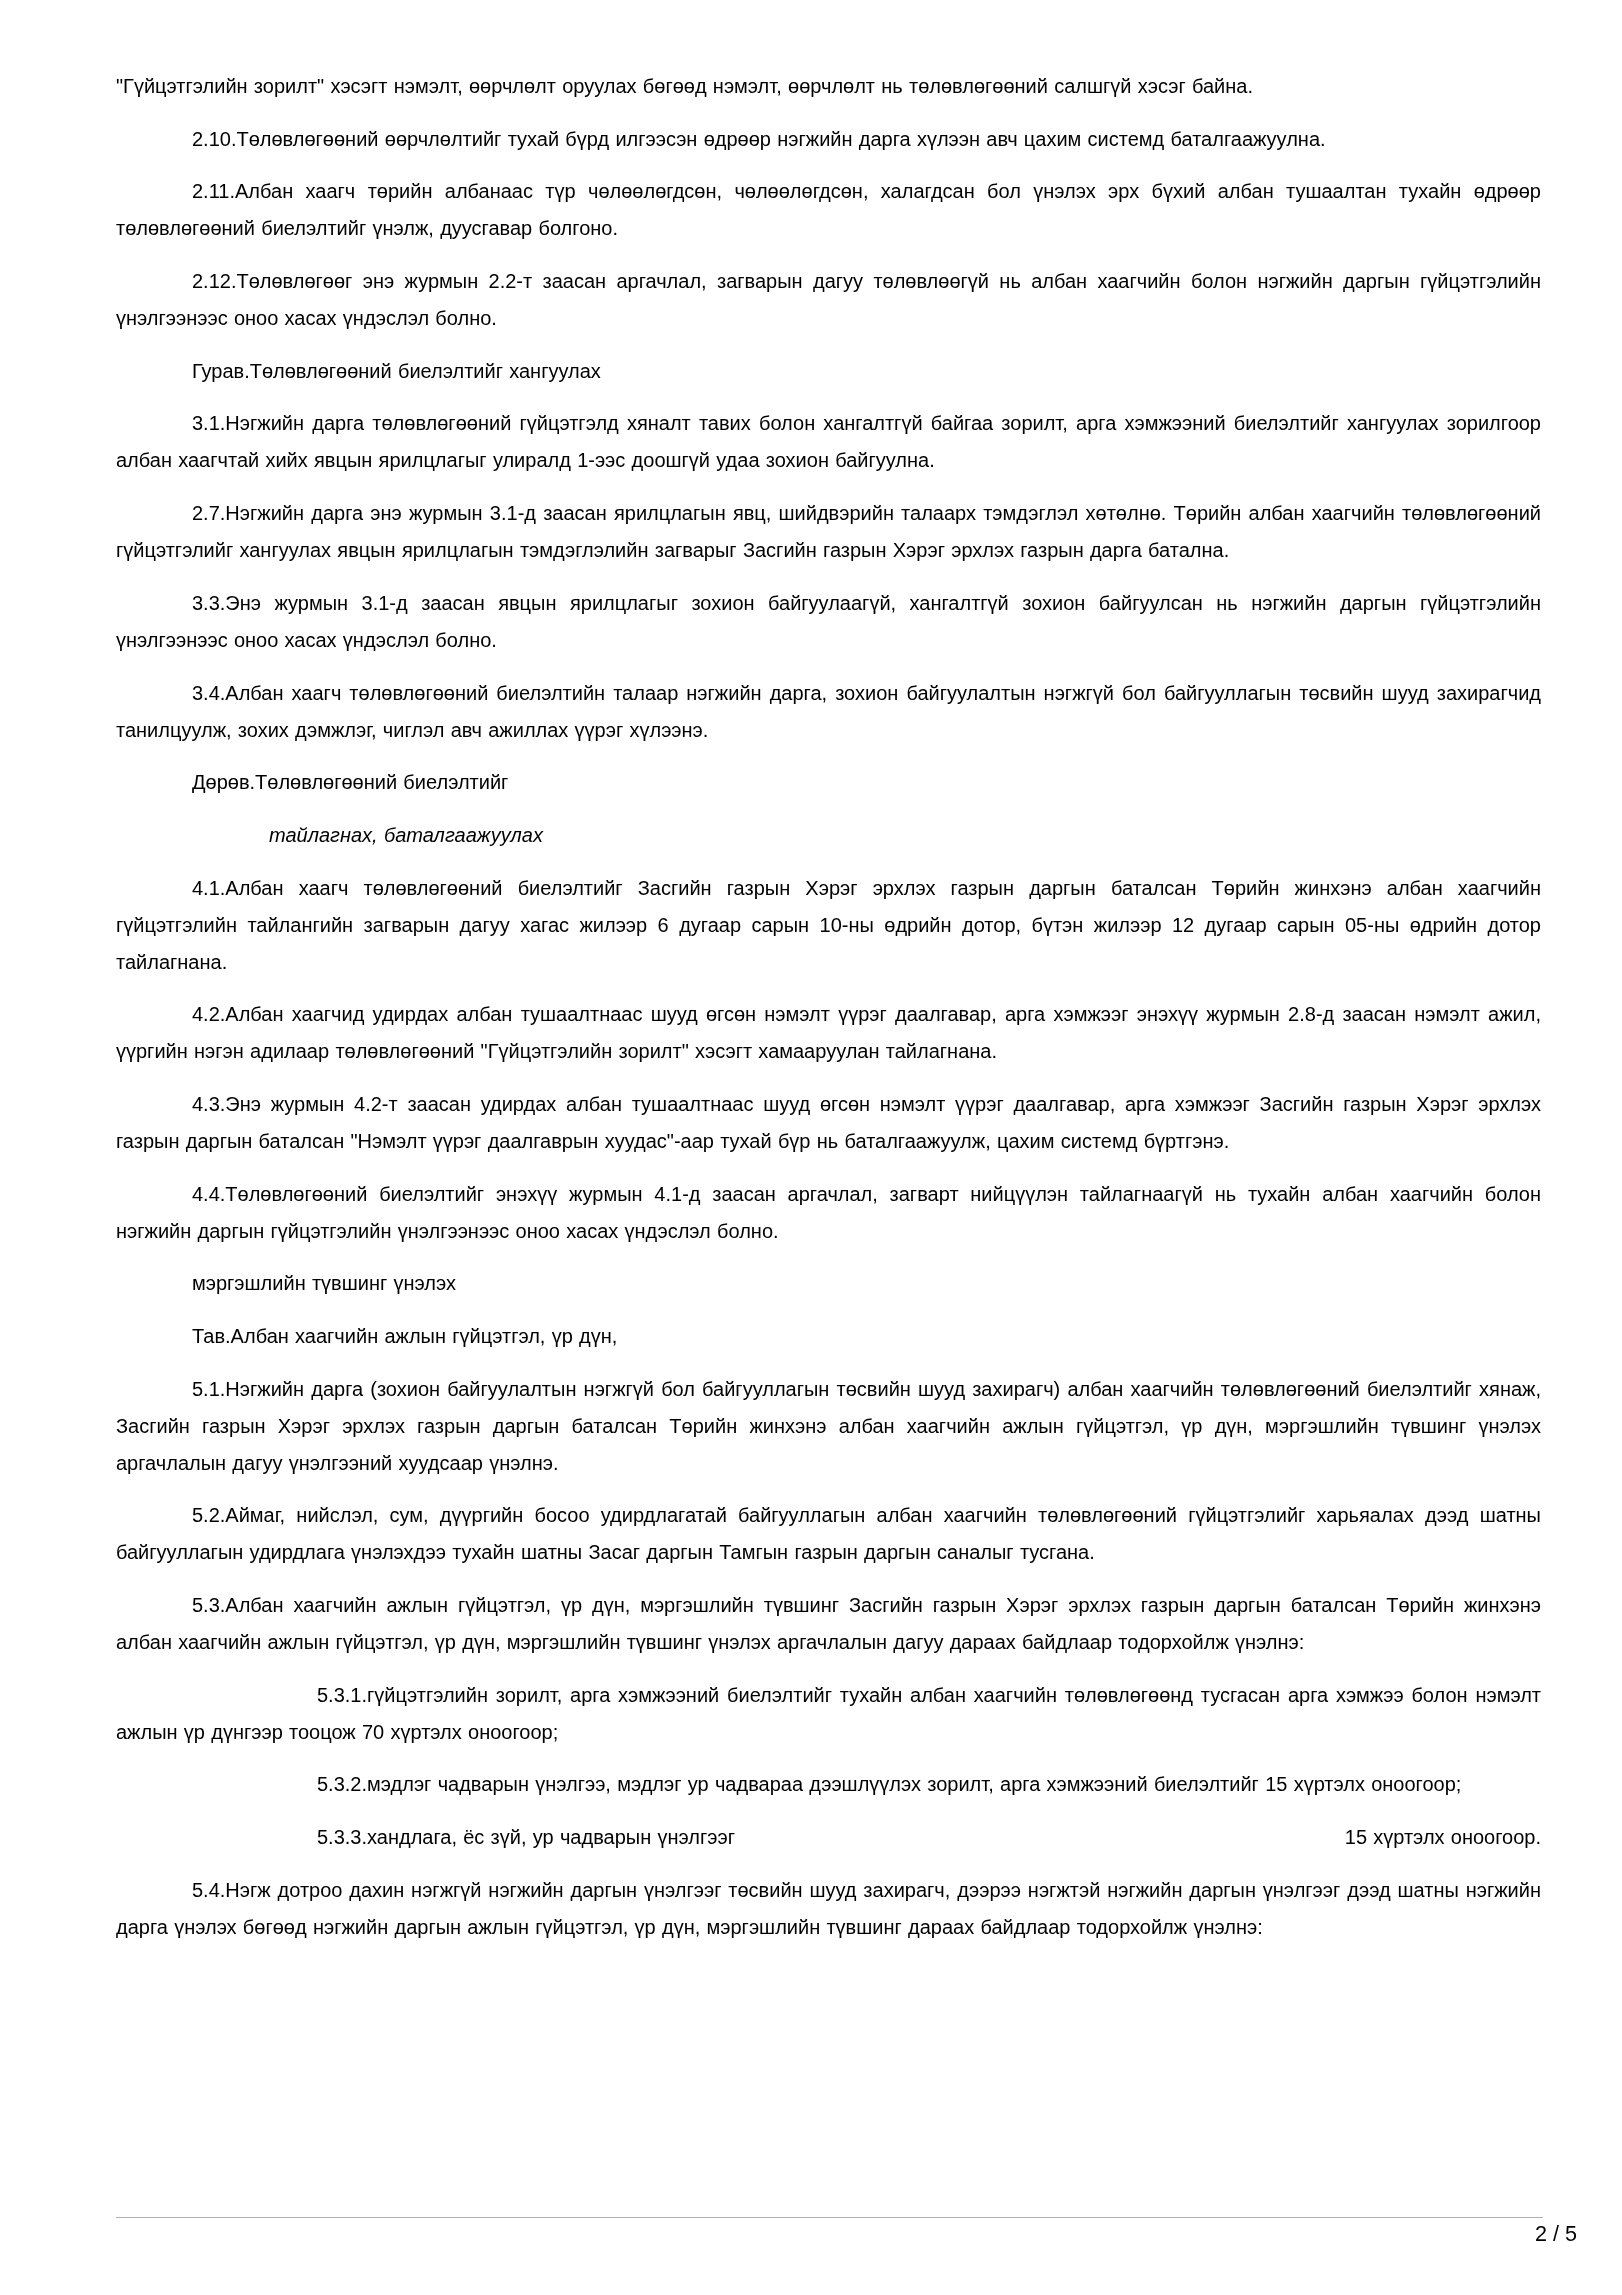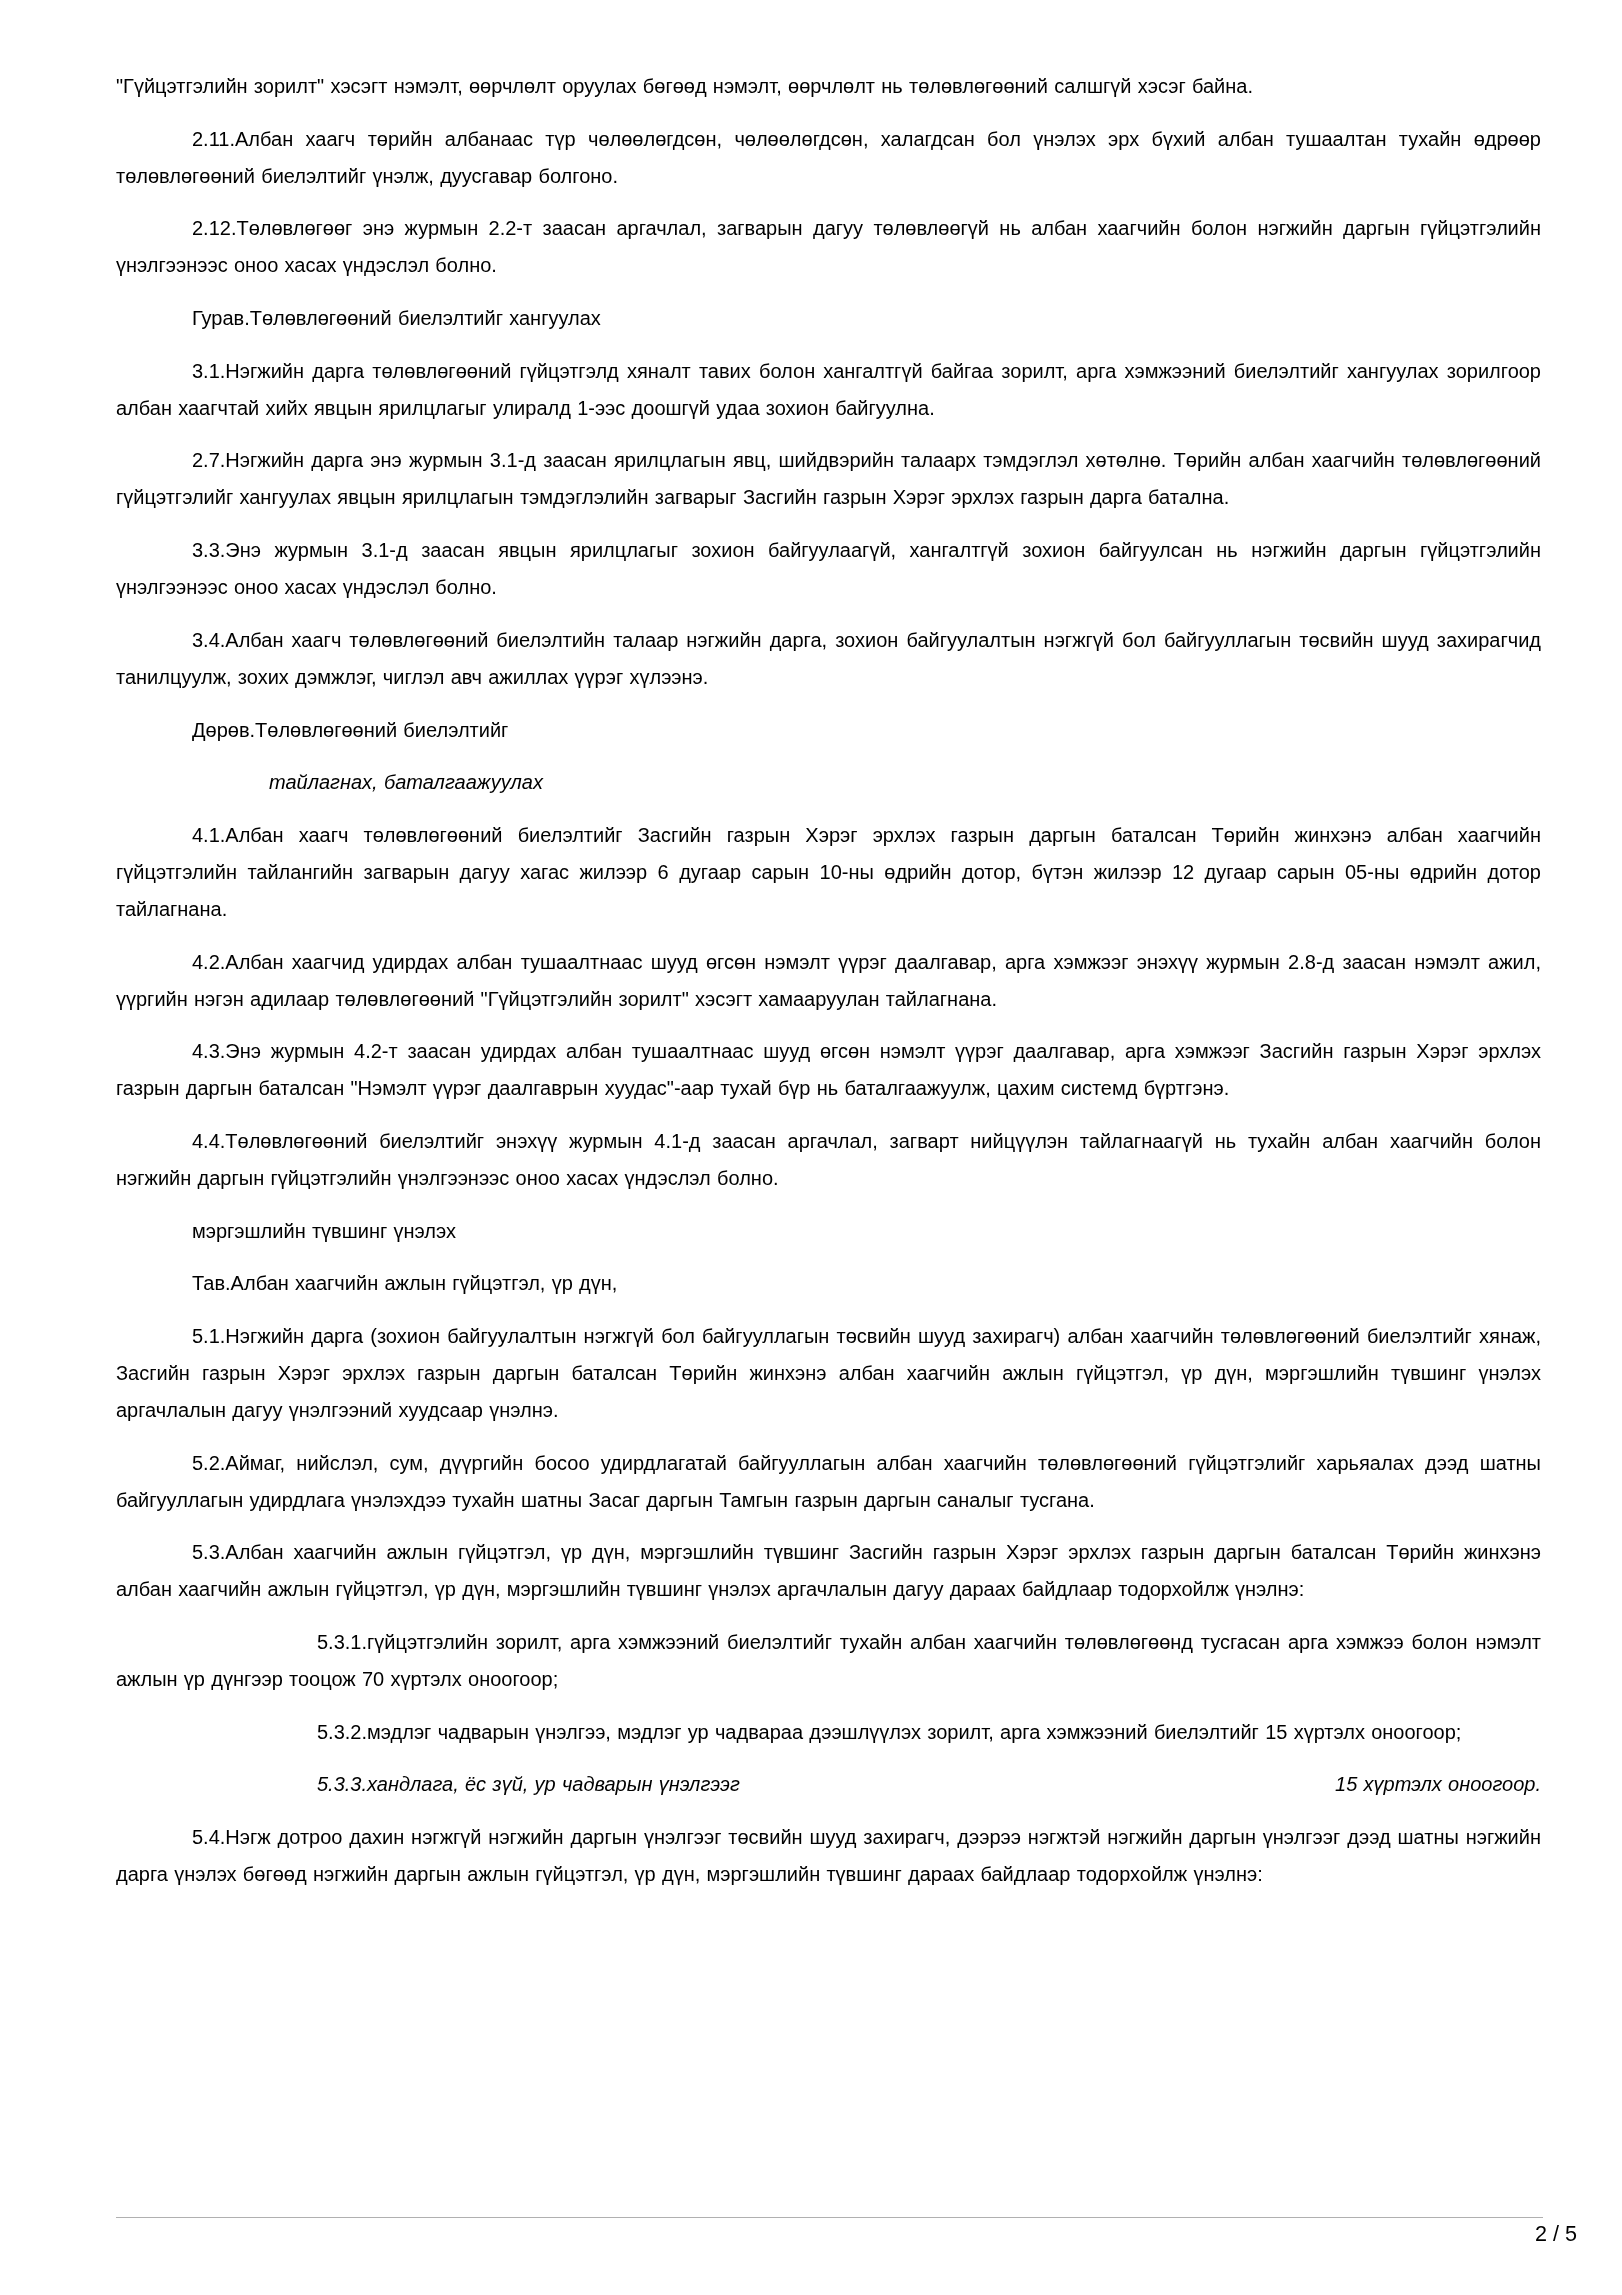--- a/index.html
+++ b/index.html
@@ -40,21 +40,20 @@
   }
   .para.sub {
     text-indent: 201px;
   }
   .para.split {
     display: flex;
     justify-content: space-between;
     text-indent: 0;
     padding-left: 201px;
     text-align: center;
-    font-style: italic;
   }
   .footer-rule {
     position: absolute;
     left: 116px;
     width: 1427px;
     top: 2217px;
     border-top: 1.3px solid #b0b0b0;
   }
   .page-number {
     position: absolute;
@@ -64,20 +63,21 @@
     line-height: 26px;
     color: #000000;
   }
 </style>
 </head>
 <body>
 
 <div class="page">
   <div class="content">
     <p class="para first">"Гүйцэтгэлийн зорилт" хэсэгт нэмэлт, өөрчлөлт оруулах бөгөөд нэмэлт, өөрчлөлт нь төлөвлөгөөний салшгүй хэсэг байна.</p>
+    <p class="para">2.10.Төлөвлөгөөний өөрчлөлтийг тухай бүрд илгээсэн өдрөөр нэгжийн дарга хүлээн авч цахим системд баталгаажуулна.</p>
     <p class="para">2.11.Албан хаагч төрийн албанаас түр чөлөөлөгдсөн, чөлөөлөгдсөн, халагдсан бол үнэлэх эрх бүхий албан тушаалтан тухайн өдрөөр төлөвлөгөөний биелэлтийг үнэлж, дуусгавар болгоно.</p>
     <p class="para">2.12.Төлөвлөгөөг энэ журмын 2.2-т заасан аргачлал, загварын дагуу төлөвлөөгүй нь албан хаагчийн болон нэгжийн даргын гүйцэтгэлийн үнэлгээнээс оноо хасах үндэслэл болно.</p>
     <p class="para">Гурав.Төлөвлөгөөний биелэлтийг хангуулах</p>
     <p class="para">3.1.Нэгжийн дарга төлөвлөгөөний гүйцэтгэлд хяналт тавих болон хангалтгүй байгаа зорилт, арга хэмжээний биелэлтийг хангуулах зорилгоор албан хаагчтай хийх явцын ярилцлагыг улиралд 1-ээс доошгүй удаа зохион байгуулна.</p>
     <p class="para">2.7.Нэгжийн дарга энэ журмын 3.1-д заасан ярилцлагын явц, шийдвэрийн талаарх тэмдэглэл хөтөлнө. Төрийн албан хаагчийн төлөвлөгөөний гүйцэтгэлийг хангуулах явцын ярилцлагын тэмдэглэлийн загварыг Засгийн газрын Хэрэг эрхлэх газрын дарга батална.</p>
     <p class="para">3.3.Энэ журмын 3.1-д заасан явцын ярилцлагыг зохион байгуулаагүй, хангалтгүй зохион байгуулсан нь нэгжийн даргын гүйцэтгэлийн үнэлгээнээс оноо хасах үндэслэл болно.</p>
     <p class="para">3.4.Албан хаагч төлөвлөгөөний биелэлтийн талаар нэгжийн дарга, зохион байгуулалтын нэгжгүй бол байгууллагын төсвийн шууд захирагчид танилцуулж, зохих дэмжлэг, чиглэл авч ажиллах үүрэг хүлээнэ.</p>
     <p class="para">Дөрөв.Төлөвлөгөөний биелэлтийг</p>
     <p class="para hang">тайлагнах, баталгаажуулах</p>
     <p class="para">4.1.Албан хаагч төлөвлөгөөний биелэлтийг Засгийн газрын Хэрэг эрхлэх газрын даргын баталсан Төрийн жинхэнэ албан хаагчийн гүйцэтгэлийн тайлангийн загварын дагуу хагас жилээр 6 дугаар сарын 10-ны өдрийн дотор, бүтэн жилээр 12 дугаар сарын 05-ны өдрийн дотор тайлагнана.</p>

